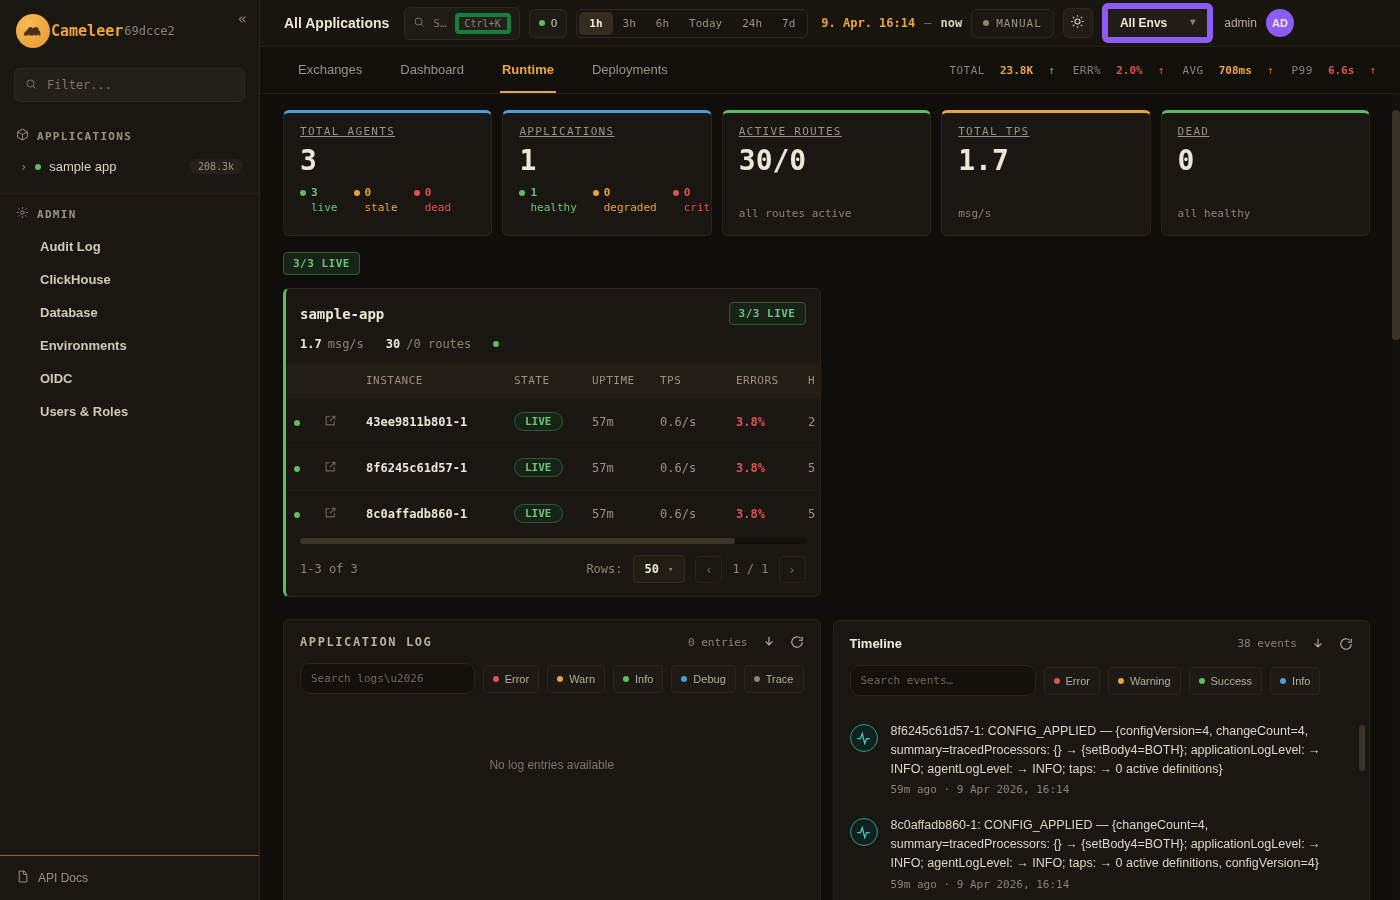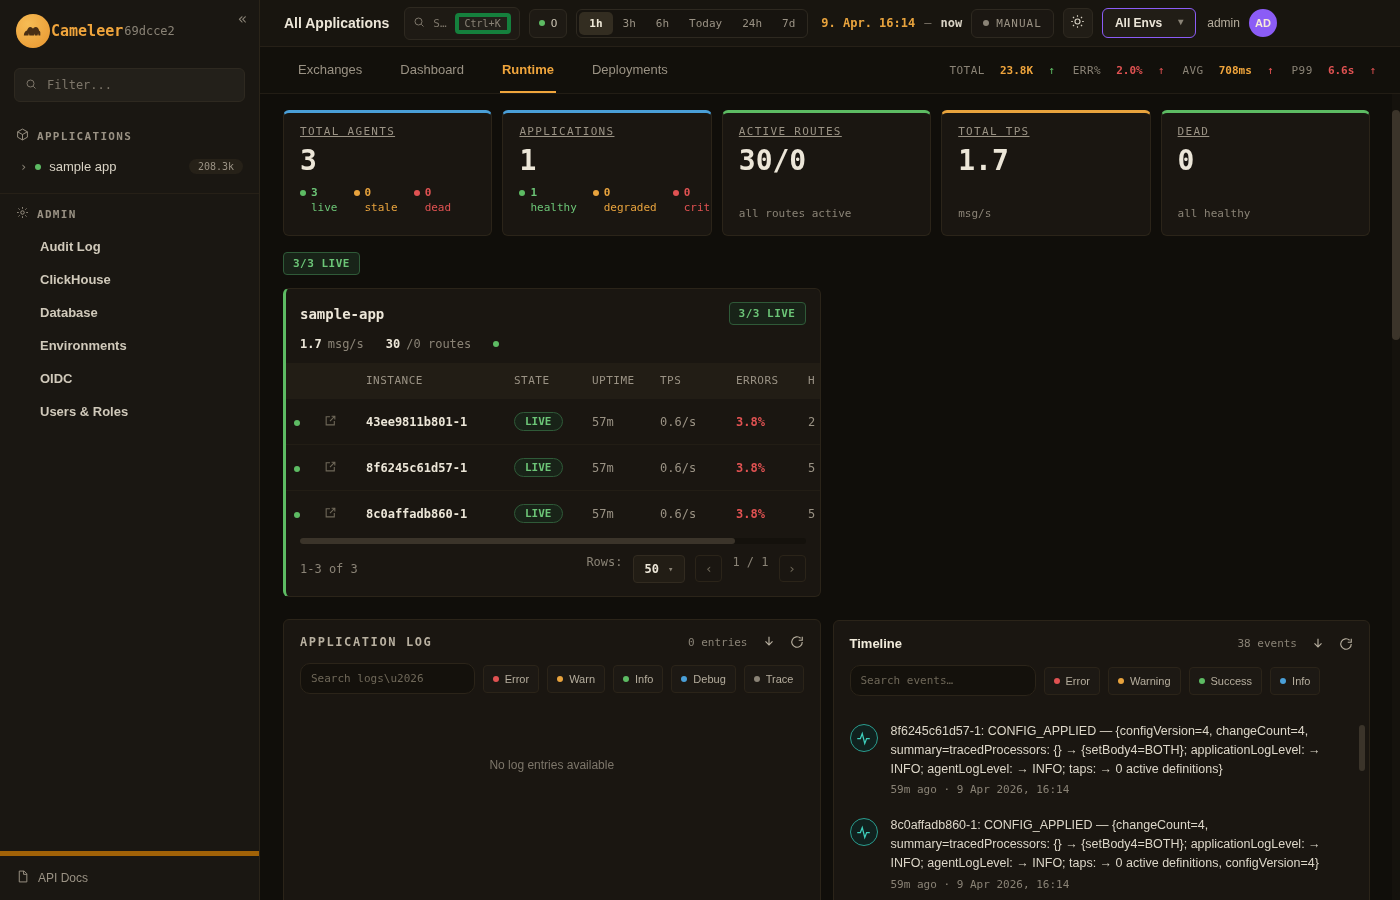--- a/index.html
+++ b/index.html
@@ -17,21 +17,21 @@
   .collapse-btn { position:absolute; top:10px; right:12px; color:#8a8376; font-size:15px; cursor:pointer; font-family:"DejaVu Sans Mono",monospace; }
   .filter-wrap { margin:10px 14px 16px; background:#23201a; border:1px solid #2e2920; border-radius:6px; display:flex; align-items:center; gap:8px; padding:7px 10px; color:#7d766a; }
   .filter-wrap input { background:none; border:none; outline:none; color:#c9c2b2; font:12px "DejaVu Sans Mono",monospace; width:100%; }
   .filter-wrap input::placeholder { color:#7d766a; }
   .sb-section { display:flex; align-items:center; gap:8px; padding:10px 16px 8px; color:#9a9284; font:600 11px "DejaVu Sans Mono",monospace; letter-spacing:1.3px; }
   .sb-app-item { display:flex; align-items:center; gap:8px; padding:7px 16px 7px 20px; color:#d8d2c4; font-size:13px; cursor:pointer; }
   .sb-chevron { color:#8a8376; font-size:12px; font-family:"DejaVu Sans Mono",monospace; }
   .badge { margin-left:auto; background:#262118; color:#9a9284; border-radius:9px; padding:2px 9px; font:10px "DejaVu Sans Mono",monospace; }
   .sb-divider { border-top:1px solid #262017; margin:12px 0 2px; }
   .sb-admin-item { padding:9px 16px 9px 40px; color:#d0c9ba; font-size:13px; font-weight:600; cursor:pointer; }
-  .sb-footer { margin-top:auto; border-top:5px solid #a16207; padding:14px 16px; display:flex; align-items:center; gap:9px; color:#9a9284; font-size:12px; cursor:pointer; }
+  .sb-footer { margin-top:auto; border-top:1px solid #a16207; padding:14px 16px; display:flex; align-items:center; gap:9px; color:#9a9284; font-size:12px; cursor:pointer; }
 
   .dot { width:6px; height:6px; border-radius:50%; display:inline-block; flex:0 0 auto; }
   .dot-green{background:#5dbb63}.dot-amber{background:#e8a33d}.dot-red{background:#e05252}.dot-blue{background:#4a9fd8}.dot-gray{background:#8a8376}
 
   
   .content { flex:1; display:flex; flex-direction:column; position:relative; min-width:0; }
 
   .topbar { height:47px; min-height:47px; display:flex; align-items:center; gap:9px; padding:0 12px 0 24px; background:#18150f; border-bottom:1px solid #262017; }
   .tb-title { font-weight:bold; font-size:14px; color:#ece6d8; margin-right:6px; white-space:nowrap; }
   .searchbox { display:flex; align-items:center; gap:8px; background:#1e1a14; border:1px solid #2e2920; border-radius:6px; padding:5px 8px; color:#7d766a; cursor:text; }
@@ -39,21 +39,21 @@
   .kbd { border:4px solid #15803d; border-radius:4px; padding:1px 6px; font:10px "DejaVu Sans Mono",monospace; color:#8a8376; background:#23201a; }
   .pill-online { display:flex; align-items:center; gap:6px; border:1px solid #2e2920; background:#1e1a14; border-radius:6px; padding:7px 9px; font:11px "DejaVu Sans Mono",monospace; color:#c9c2b2; cursor:pointer; }
   .time-group { display:flex; align-items:center; background:#17140f; border:1px solid #2e2920; border-radius:6px; padding:2px; }
   .time-btn { padding:5px 10px; font:11px "DejaVu Sans Mono",monospace; color:#9a9284; border-radius:5px; cursor:pointer; white-space:nowrap; }
   .time-btn.active { background:#332d21; color:#f0ead9; font-weight:bold; }
   .range-text { font:bold 12px "DejaVu Sans Mono",monospace; color:#e8a33d; margin-left:4px; white-space:nowrap; }
   .range-sep { color:#7d766a; font:12px "DejaVu Sans Mono",monospace; }
   .range-now { color:#d8d2c4; font:bold 12px "DejaVu Sans Mono",monospace; }
   .manual-btn { display:flex; align-items:center; gap:7px; border:1px solid #2e2920; border-radius:6px; padding:7px 11px; font:11px "DejaVu Sans Mono",monospace; letter-spacing:1px; color:#9a9284; background:#1b1712; cursor:pointer; white-space:nowrap; }
   .icon-btn { width:30px; height:30px; border-radius:6px; display:flex; align-items:center; justify-content:center; color:#d8d2c4; background:#211d16; border:1px solid #2e2920; cursor:pointer; flex:0 0 auto; }
-  .env-select { display:flex; align-items:flex-start; gap:16px; background:#211d16; border:1px solid #8b5cf6; border-radius:6px; padding:7px 12px; font-size:12px; font-weight:bold; color:#ece6d8; cursor:pointer; white-space:nowrap; }
+  .env-select { display:flex; align-items:flex-start; gap:23px; background:#211d16; border:6px solid #8b5cf6; border-radius:6px; padding:7px 12px; font-size:12px; font-weight:bold; color:#ece6d8; cursor:pointer; white-space:nowrap; }
   .env-select .chev { color:#8a8376; font-size:10px; }
   .user-name { font-size:12px; color:#b5ad9d; margin-left:2px; }
   .avatar { width:28px; height:28px; border-radius:50%; background:#8b5cf6; color:#f7ead9; font:bold 11px "Liberation Sans",sans-serif; display:flex; align-items:center; justify-content:center; cursor:pointer; }
 
   .tabbar { height:47px; min-height:47px; display:flex; align-items:stretch; padding:0 24px 0 36px; background:#12100b; border-bottom:1px solid #221d15; }
   .tab { display:flex; align-items:center; padding:0 2px; margin-right:34px; font-size:13px; color:#9a9284; border-bottom:2px solid transparent; cursor:pointer; }
   .tab.active { color:#f0a53c; border-bottom-color:#f0a53c; font-weight:bold; }
   .tab-stats { margin-left:auto; display:flex; align-items:center; gap:18px; font:11px "DejaVu Sans Mono",monospace; }
   .tstat { display:flex; align-items:center; gap:15px; }
   .stat-label { color:#8a8376; letter-spacing:.5px; }
@@ -91,21 +91,21 @@
   th { text-align:left; color:#9a9284; font-weight:normal; font-size:11px; letter-spacing:.5px; padding:11px 8px; white-space:nowrap; overflow:hidden; }
   td { padding:13px 8px; border-top:1px solid #221d15; white-space:nowrap; overflow:hidden; }
   .cell-id { color:#ece6d8; font-weight:bold; }
   .live-chip { display:inline-block; border:1px solid #2f5a38; color:#6cc577; background:#182318; border-radius:10px; padding:2px 10px; font:bold 11px "DejaVu Sans Mono",monospace; }
   .cell-muted { color:#9a9284; }
   .cell-err { color:#e05252; font-weight:bold; }
   .ext-link { color:#6f6859; cursor:pointer; }
   .hscroll { height:6px; margin:2px 14px 0; background:#14110c; border-radius:3px; position:relative; }
   .hscroll .thumb { position:absolute; left:0; top:0; height:6px; width:86%; background:#3b342a; border-radius:3px; cursor:pointer; }
   .ac-footer { display:flex; align-items:center; gap:10px; padding:11px 14px 13px; font:12px "DejaVu Sans Mono",monospace; color:#8a8376; }
-  .ac-footer .right { margin-left:auto; display:flex; gap:10px; }
+  .ac-footer .right { margin-left:auto; display:flex; align-items:center; gap:10px; }
   .rows-select { display:flex; align-items:center; gap:9px; background:#221d15; border:1px solid #322b20; border-radius:4px; padding:6px 11px; color:#ece6d8; font-weight:bold; cursor:pointer; }
   .rows-select .chev { color:#8a8376; font-size:9px; }
   .pg-btn { width:27px; height:27px; border:1px solid #2b2419; border-radius:4px; display:flex; align-items:center; justify-content:center; color:#6f6859; background:#1a1611; cursor:pointer; font:13px "DejaVu Sans Mono",monospace; }
 
   .panel { margin-top:22px; background:#1a1611; border:1px solid #2b2419; border-radius:6px; height:480px; display:flex; flex-direction:column; overflow:hidden; position:relative; }
   .panel-head { display:flex; align-items:center; gap:14px; padding:15px 16px 12px; }
   .panel-title-caps { font:bold 12px "DejaVu Sans Mono",monospace; letter-spacing:1.6px; color:#b8b0a0; }
   .panel-title { font-weight:bold; font-size:13px; color:#f2ecdc; }
   .panel-head .right { margin-left:auto; display:flex; align-items:center; gap:14px; }
   .panel-count { font:11px "DejaVu Sans Mono",monospace; color:#8a8376; }

